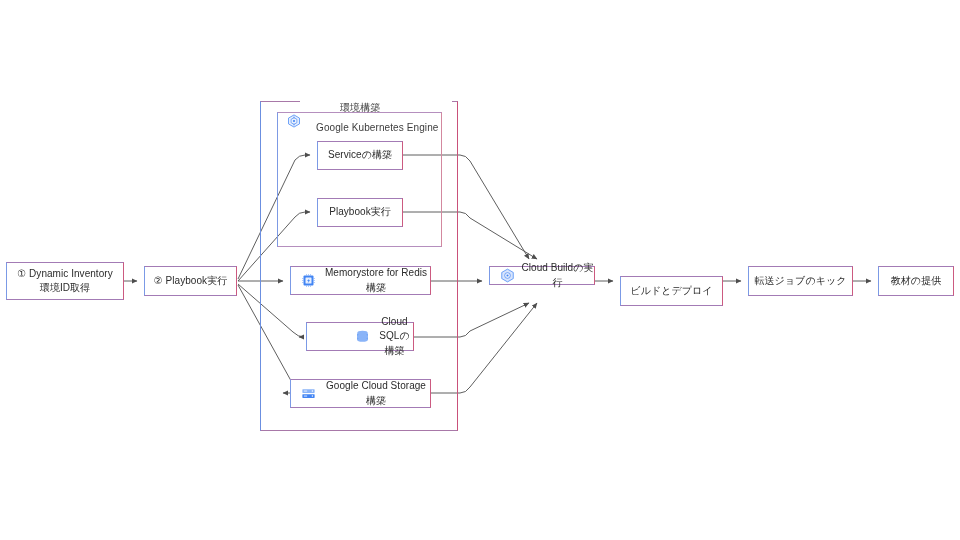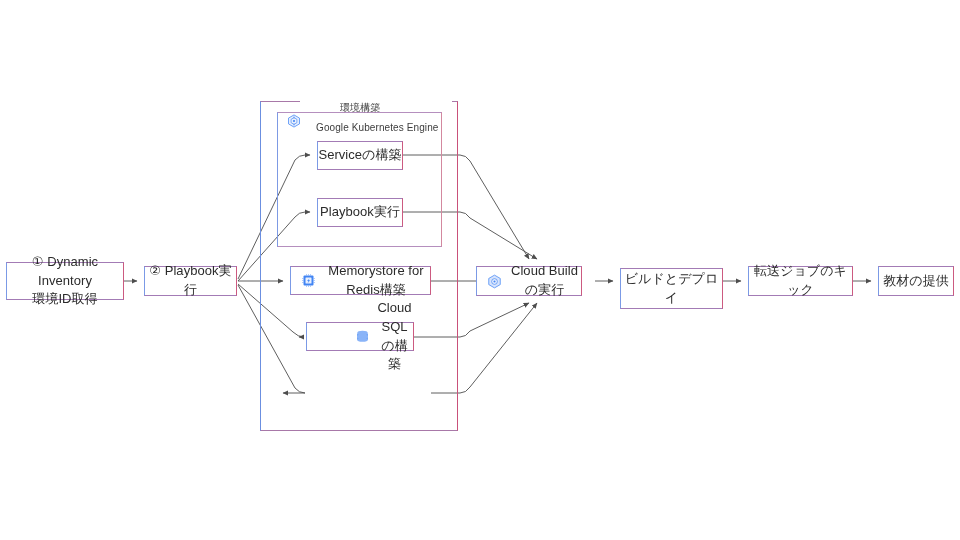--- a/index.html
+++ b/index.html
@@ -54,21 +54,21 @@
   }
 
   
   .node {
     position: absolute;
     box-sizing: border-box;
     background: #ffffff;
     display: flex;
     align-items: center;
     justify-content: center;
-    font-size: 13px;
+    font-size: 10px;
     color: #2b2b2b;
     line-height: 1.45;
     text-align: center;
     border: 1px solid #cc5a80;
     border-left-color: #7b9ae6;
     border-top-color: #a37bb5;
     border-bottom-color: #a37bb5;
     letter-spacing: 0.05px;
   }
   .node .label-stack {
@@ -201,35 +201,50 @@
           <path d="M3.6,6.2 v4.2 a8.4,3.3 0 0 0 16.8,0 v-4.2 a8.4,3.3 0 0 1 -16.8,0 z" fill="#4285f4"></path>
           <ellipse cx="12" cy="11.6" rx="8.4" ry="3.3" fill="#8ab4f8"></ellipse>
           <path d="M3.6,11.6 v4.2 a8.4,3.3 0 0 0 16.8,0 v-4.2 a8.4,3.3 0 0 1 -16.8,0 z" fill="#4285f4"></path>
           <ellipse cx="12" cy="17" rx="8.4" ry="3.3" fill="#8ab4f8"></ellipse>
         </svg>
       </span>
       <span>Cloud SQLの構築</span>
     </span>
   </div>
 
-
-  <div class="node with-icon" id="n-cloudbuild" style="left: 476px; top: 266px; width: 106px; height: 30px;">
+  <div class="node with-icon" id="n-gcs" style="left: 290px; top: 379px; width: 141px; height: 29px;">
+    <span class="label-stack">
+      <span class="icon">
+        <svg width="15" height="15" viewBox="0 0 24 24">
+          <rect x="2.2" y="5" width="19.6" height="6" rx="0.9" fill="#8ab4f8"></rect>
+          <rect x="2.2" y="13" width="19.6" height="6" rx="0.9" fill="#4285f4"></rect>
+          <rect x="4.6" y="7.4" width="5.2" height="1.3" fill="#ffffff"></rect>
+          <rect x="4.6" y="15.4" width="5.2" height="1.3" fill="#ffffff"></rect>
+          <circle cx="18.2" cy="8" r="1.1" fill="#ffffff"></circle>
+          <circle cx="18.2" cy="16" r="1.1" fill="#ffffff"></circle>
+        </svg>
+      </span>
+      <span>Google Cloud Storage構築</span>
+    </span>
+  </div>
+
+  <div class="node with-icon" id="n-cloudbuild" style="left: 489px; top: 266px; width: 106px; height: 19px;">
     <span class="label-stack">
       <span class="icon">
         <svg width="15" height="15" viewBox="0 0 24 24">
           <polygon points="12,1.8 21.2,7.1 21.2,16.9 12,22.2 2.8,16.9 2.8,7.1" fill="#d7e4fd" stroke="#4285f4" stroke-width="1.2"></polygon>
           <circle cx="12" cy="12" r="4.6" fill="#e8f0fe" stroke="#4285f4" stroke-width="1.1"></circle>
           <circle cx="12" cy="12" r="1.7" fill="#4285f4"></circle>
         </svg>
       </span>
       <span>Cloud Buildの実行</span>
     </span>
   </div>
 
-  <div class="node" id="n-build-deploy" style="left: 620px; top: 268px; width: 103px; height: 41px;">
+  <div class="node" id="n-build-deploy" style="left: 620px; top: 276px; width: 103px; height: 30px;">
     <span class="label-stack">
       <span>ビルドとデプロイ</span>
     </span>
   </div>
 
   <div class="node" id="n-transfer-job" style="left: 748px; top: 266px; width: 105px; height: 30px;">
     <span class="label-stack">
       <span>転送ジョブのキック</span>
     </span>
   </div>

